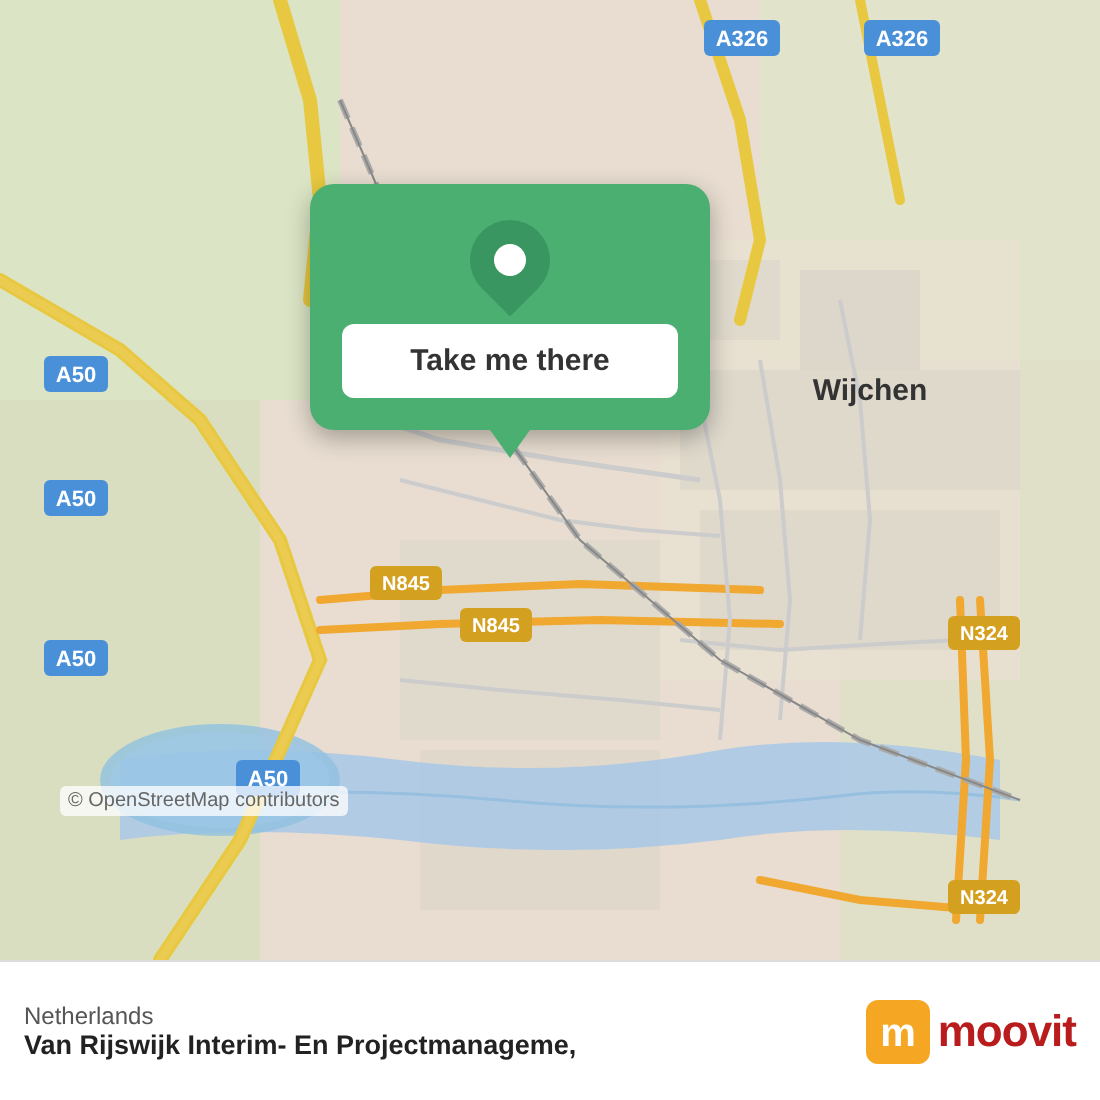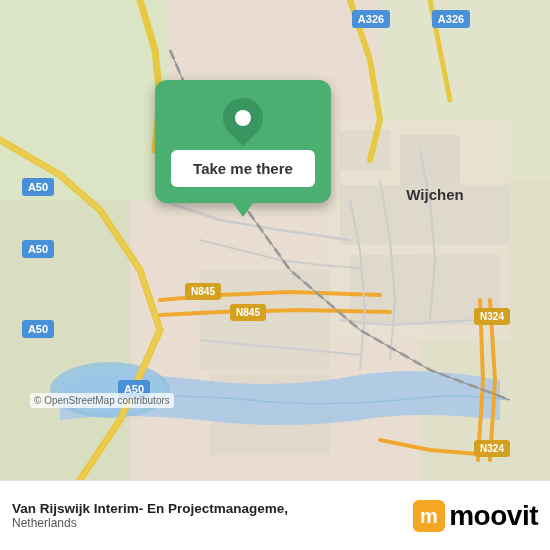--- a/index.html
+++ b/index.html
@@ -22,23 +22,23 @@
     
     #map-svg {
       position: absolute;
       top: 0; left: 0;
       width: 100%; height: 100%;
     }
 
     
     #popup-card {
       position: absolute;
-      top: 80px;
+      top: 92px;
       left: 155px;
-      width: 176px;
+      width: 200px;
       background: #4caf72;
       border-radius: 12px;
       padding: 18px 16px 16px;
       display: flex;
       flex-direction: column;
       align-items: center;
       box-shadow: 0 4px 12px rgba(0,0,0,0.3);
       z-index: 10;
     }
 
@@ -130,23 +130,23 @@
       margin-left: 24px;
     }
 
     #moovit-logo {
       display: flex;
       align-items: center;
       gap: 4px;
     }
 
     #moovit-text {
-      font-size: 28px;
+      font-size: 22px;
       font-weight: 800;
-      color: #000000;
+      color: #b91c1c;
       letter-spacing: -0.5px;
     }
   </style>
 </head>
 <body>
 
 <div id="map-container">
   <svg id="map-svg" viewBox="0 0 550 480" xmlns="http://www.w3.org/2000/svg">
 
     <rect width="550" height="480" fill="#e8ddd0"></rect>
@@ -234,22 +234,22 @@
   <div id="popup-card">
     <div class="pin-icon"></div>
     <button class="take-me-btn">Take me there</button>
   </div>
 
   <div id="attribution">© OpenStreetMap contributors</div>
 </div>
 
 <div id="footer">
   <div id="footer-left">
+    <span id="company-country">Netherlands</span>
     <span id="company-name">Van Rijswijk Interim- En Projectmanageme,</span>
-    <span id="company-country">Netherlands</span>
   </div>
   <div id="moovit-logo">
     <svg width="32" height="32" viewBox="0 0 32 32">
       <rect width="32" height="32" rx="6" fill="#f5a623"></rect>
       <text x="16" y="23" text-anchor="middle" font-size="20" font-weight="900" fill="white" font-family="Arial">m</text>
     </svg>
     <span id="moovit-text">moovit</span>
   </div>
 </div>
 

